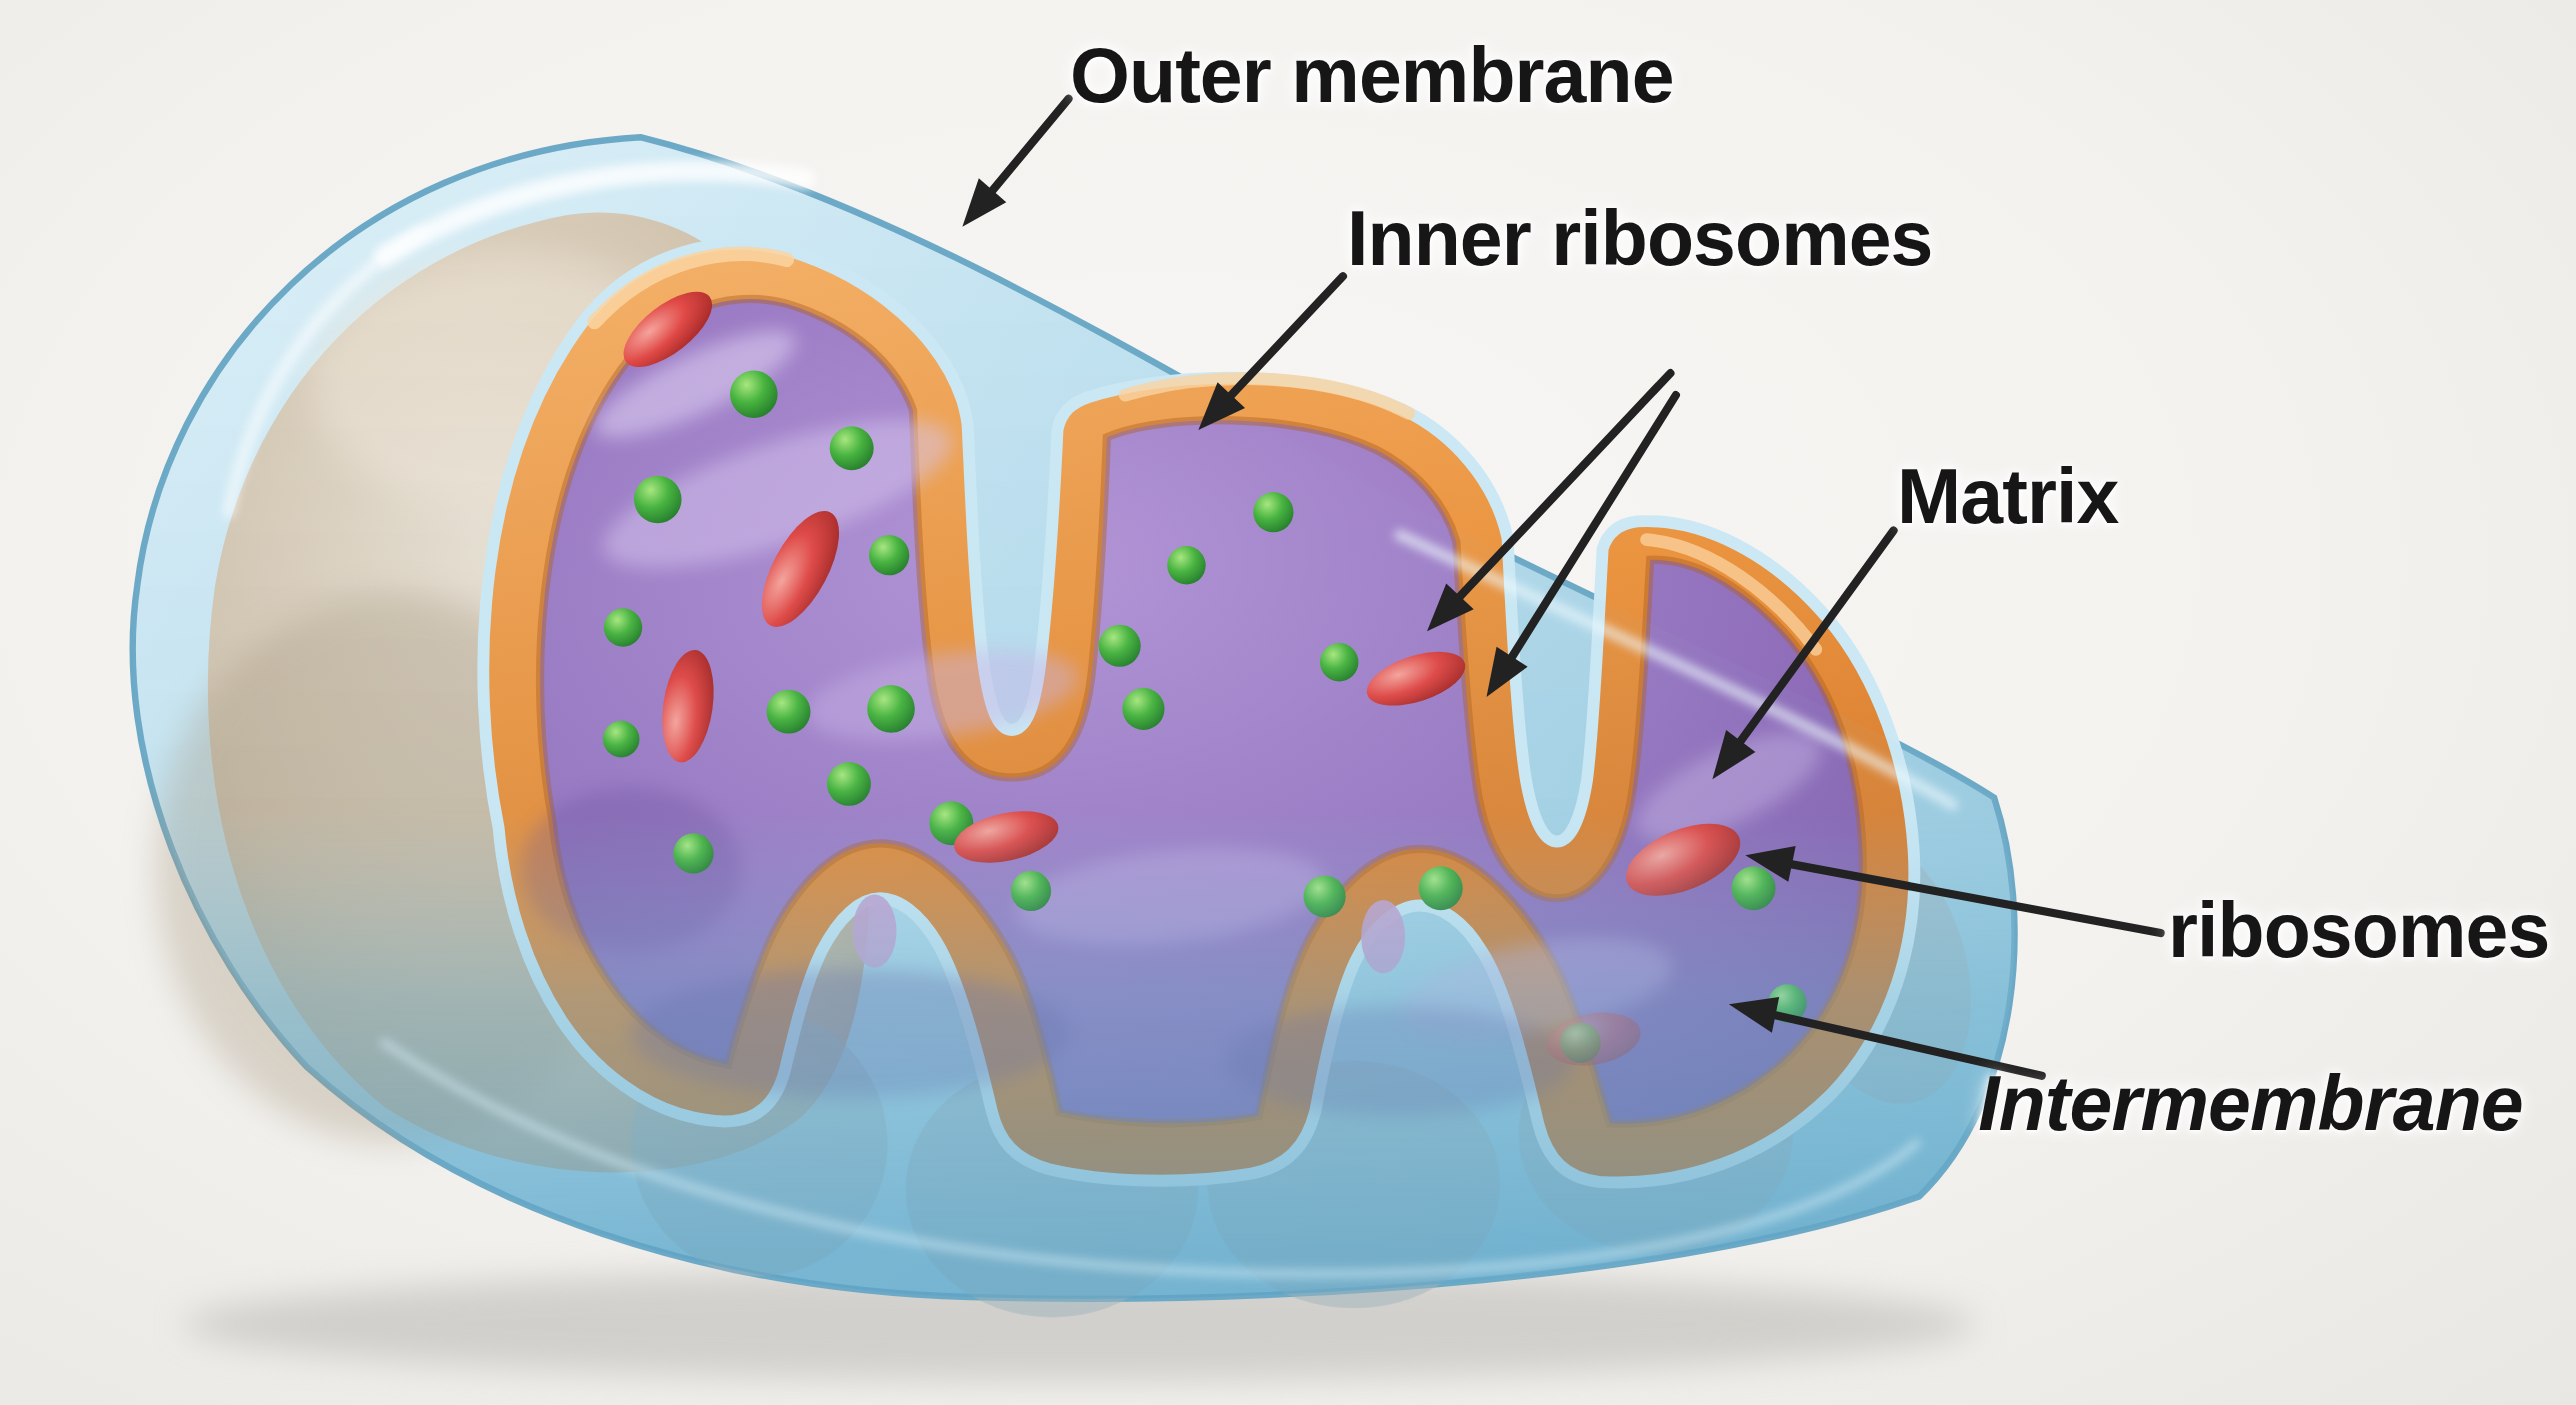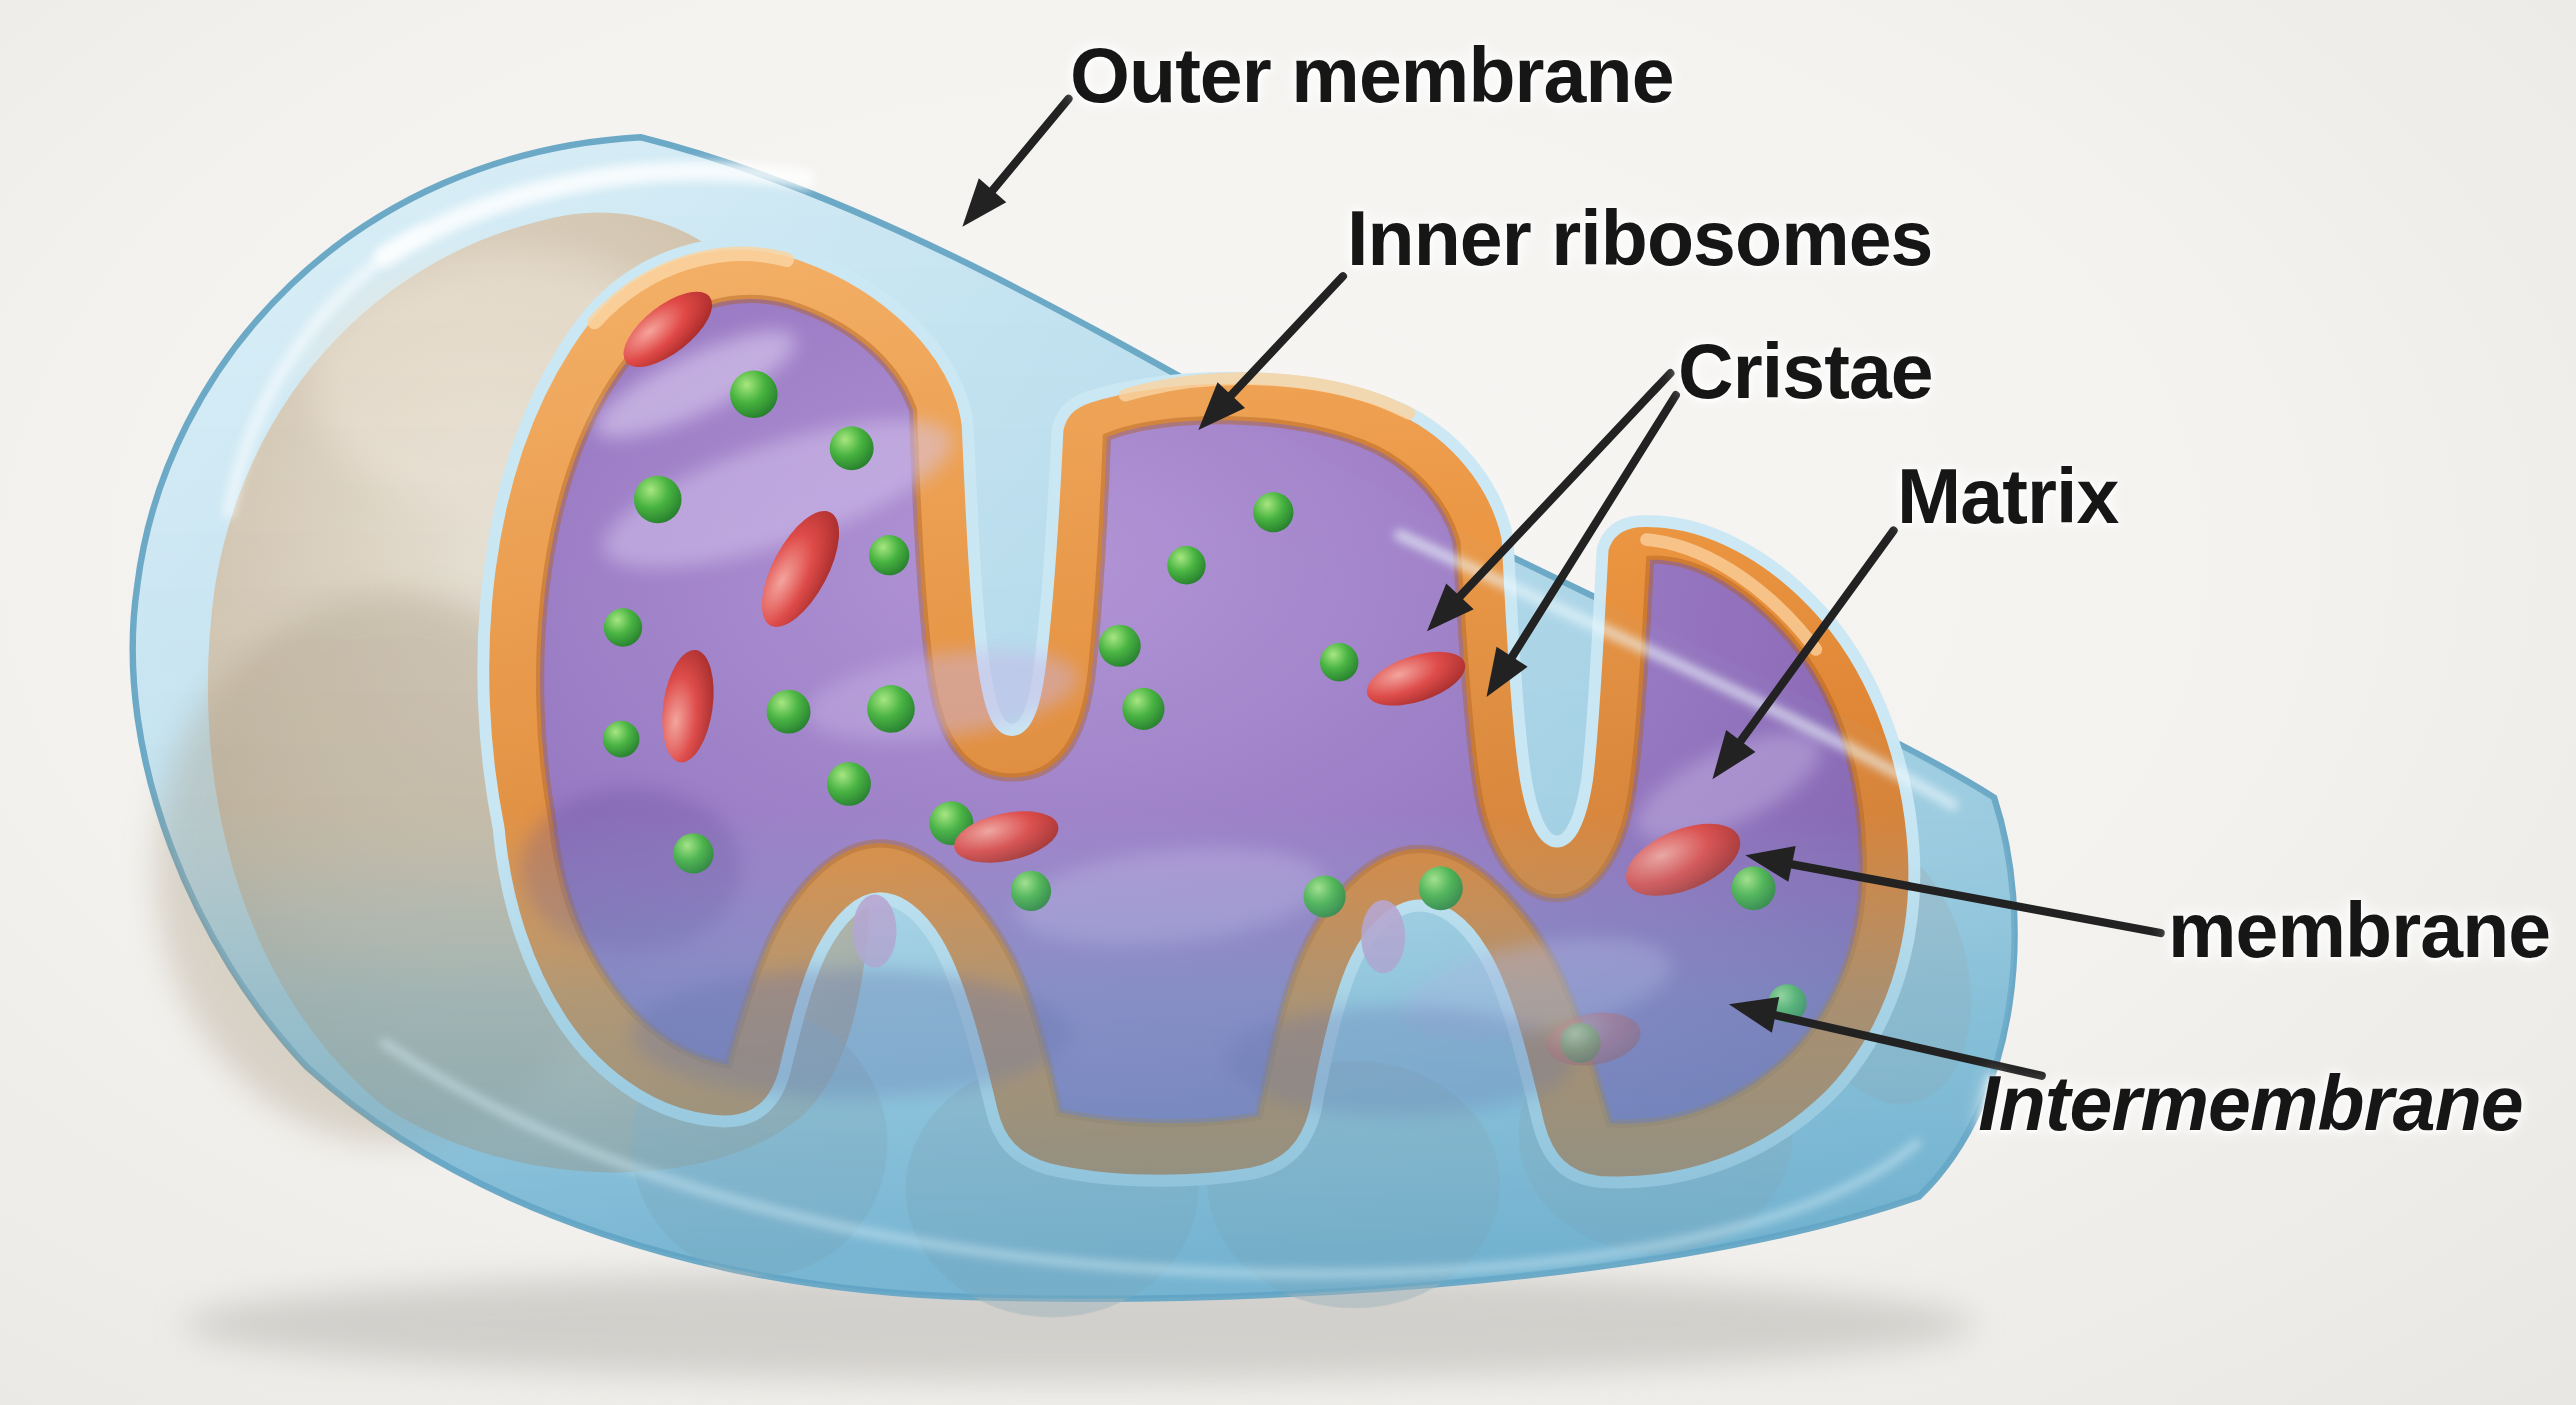--- a/index.html
+++ b/index.html
@@ -280,21 +280,20 @@
     </g>
     <g>
       <line x1="2232" y1="1176" x2="1941" y2="1110"></line>
       <polygon points="1890,1098 1945,1090 1937,1129" stroke="none"></polygon>
     </g>
   </g>
 </svg>
 
   <div class="lbl lbl-outer">Outer membrane</div>
   <div class="lbl lbl-inner">Inner ribosomes</div>
-  <div class="lbl lbl-cristae">Cristae</div>
   <div class="lbl lbl-matrix">Matrix</div>
-  <div class="lbl lbl-ribosomes">membrane</div>
+  <div class="lbl lbl-ribosomes">ribosomes</div>
   <div class="lbl lbl-ims">
     <span>Intermembrane</span><br>
   </div>
 
 </div>
 
 
 </body></html>

